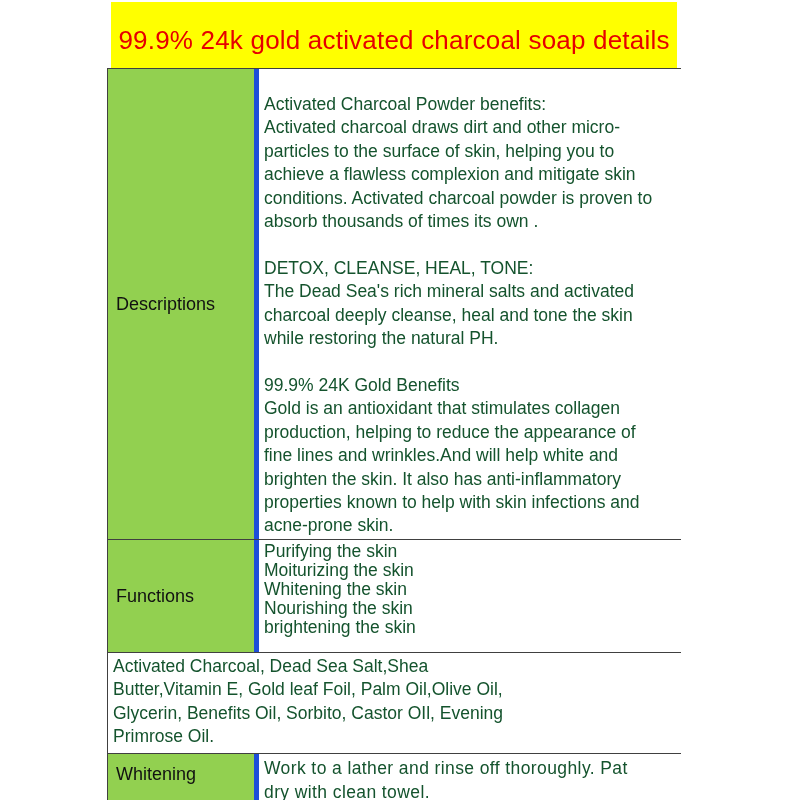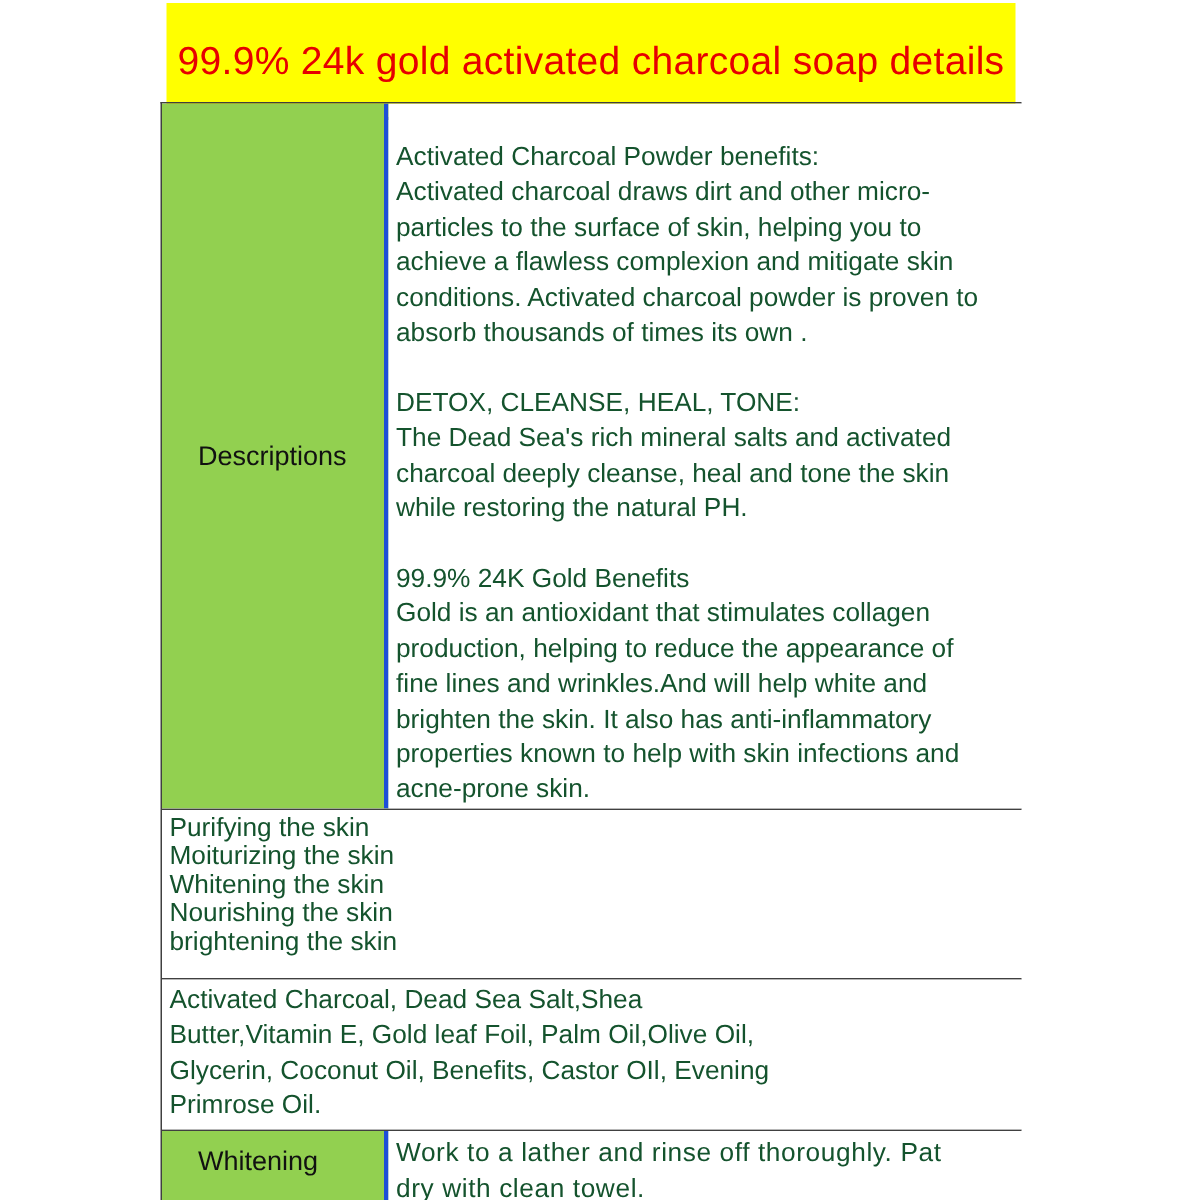--- a/index.html
+++ b/index.html
@@ -31,23 +31,23 @@
   .row { display: flex; width: 100%; overflow: hidden; }
   .row + .row { border-top: 1px solid #404040; }
   .r-desc { height: 470px; }
   .r-func { height: 113px; }
   .r-ingr { height: 101px; }
   .r-dir  { height: 64px; }
 
   .label-cell {
     width: 151px; flex: 0 0 151px;
     background: #92d050;
-    border-right: 3px solid #1d4ed8;
+    border-right: 5px solid #1d4ed8;
     display: flex; align-items: center;
-    padding-left: 24px;
+    padding-left: 8px;
     font-size: 18px;
     color: #111111;
   }
   .r-dir .label-cell { align-items: flex-start; padding-top: 10px; }
 
   .content-cell {
     flex: 1 1 auto;
     background: #ffffff;
     padding: 2px 6px 0 5px;
     overflow: hidden;
@@ -92,34 +92,37 @@
 Gold is an antioxidant that stimulates collagen
 production, helping to reduce the appearance of
 fine lines and wrinkles.And will help white and
 brighten the skin. It also has anti-inflammatory
 properties known to help with skin infections and
 acne-prone skin.</div>
     </div>
   </div>
 
   <div class="row r-func">
+    <div class="label-cell">
+      <span>Functions</span>
+    </div>
     <div class="content-cell">
       <div class="cell-text">Purifying the skin
 Moiturizing the skin
 Whitening the skin
 Nourishing the skin
 brightening the skin</div>
     </div>
   </div>
 
   <div class="row r-ingr">
     <div class="content-cell">
       <div class="cell-text">Activated Charcoal, Dead Sea Salt,Shea
 Butter,Vitamin E, Gold leaf Foil, Palm Oil,Olive Oil,
-Glycerin, Coconut Oil, Benefits, Castor OIl, Evening
+Glycerin, Benefits Oil, Sorbito, Castor OIl, Evening
 Primrose Oil.</div>
     </div>
   </div>
 
   <div class="row r-dir">
     <div class="label-cell">
       <span>Whitening</span>
     </div>
     <div class="content-cell">
       <div class="cell-text">Work to a lather and rinse off thoroughly. Pat

